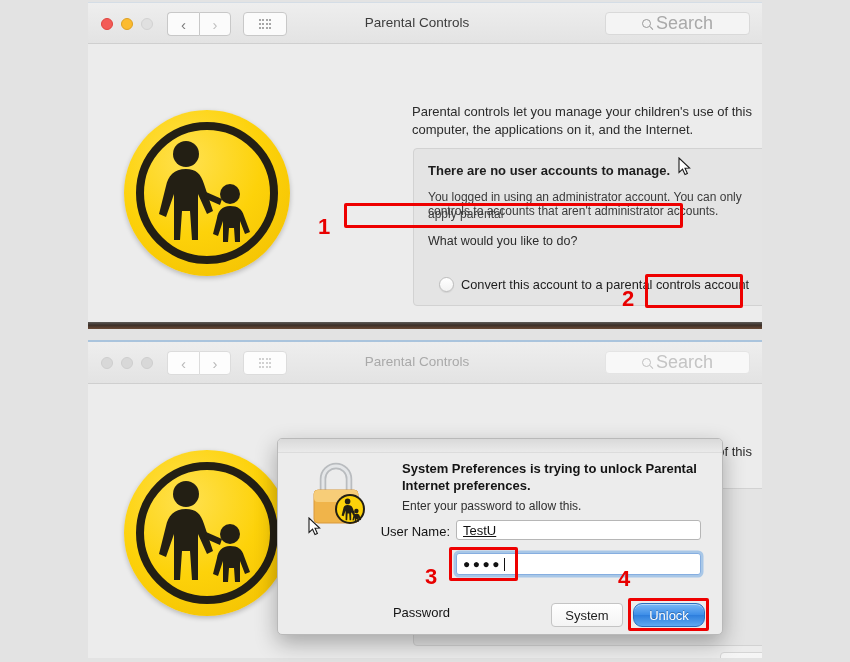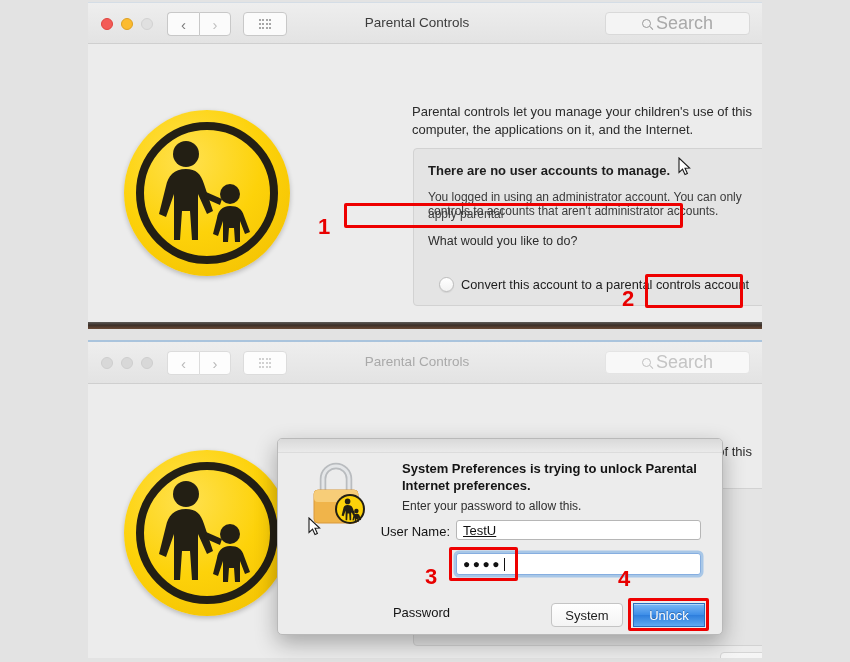--- a/index.html
+++ b/index.html
@@ -87,21 +87,21 @@
   .radio { width: 15px; height: 15px; border-radius: 50%; flex: none; }
   .radio.on  { background: radial-gradient(circle at 50% 50%, #fff 0 2.6px, #1a83f0 3.1px 100%);
                border: 1px solid #1a6fc8; box-shadow: 0 1px 1px rgba(0,0,0,.15); }
   .radio.off { background: linear-gradient(to bottom,#ffffff,#f2f2f2); border: 1px solid #bdbdbd;
                box-shadow: 0 1px 1px rgba(0,0,0,.08); }
   .radio-lbl { font-size: 12.8px; color: #1d1d1d; white-space: nowrap; }
 
   .btn-blue {
     position: absolute; display: flex; align-items: center; justify-content: center;
     background: linear-gradient(to bottom, #7ab8f5 0%, #3f8fe8 48%, #2f7fdd 52%, #5fa9f0 100%);
-    border: 1px solid #2a6fbf; border-radius: 0;
+    border: 1px solid #2a6fbf; border-radius: 9px;
     color: #fff; font-size: 13px; text-shadow: 0 -1px 0 rgba(0,0,0,.28);
     box-shadow: inset 0 1px 0 rgba(255,255,255,.45);
   }
   .btn-plain {
     position: absolute; display: flex; align-items: center; justify-content: center;
     background: linear-gradient(to bottom, #ffffff, #f4f4f4);
     border: 1px solid #c4c4c4; border-radius: 4px; color: #1d1d1d; font-size: 13px;
   }
 
   

